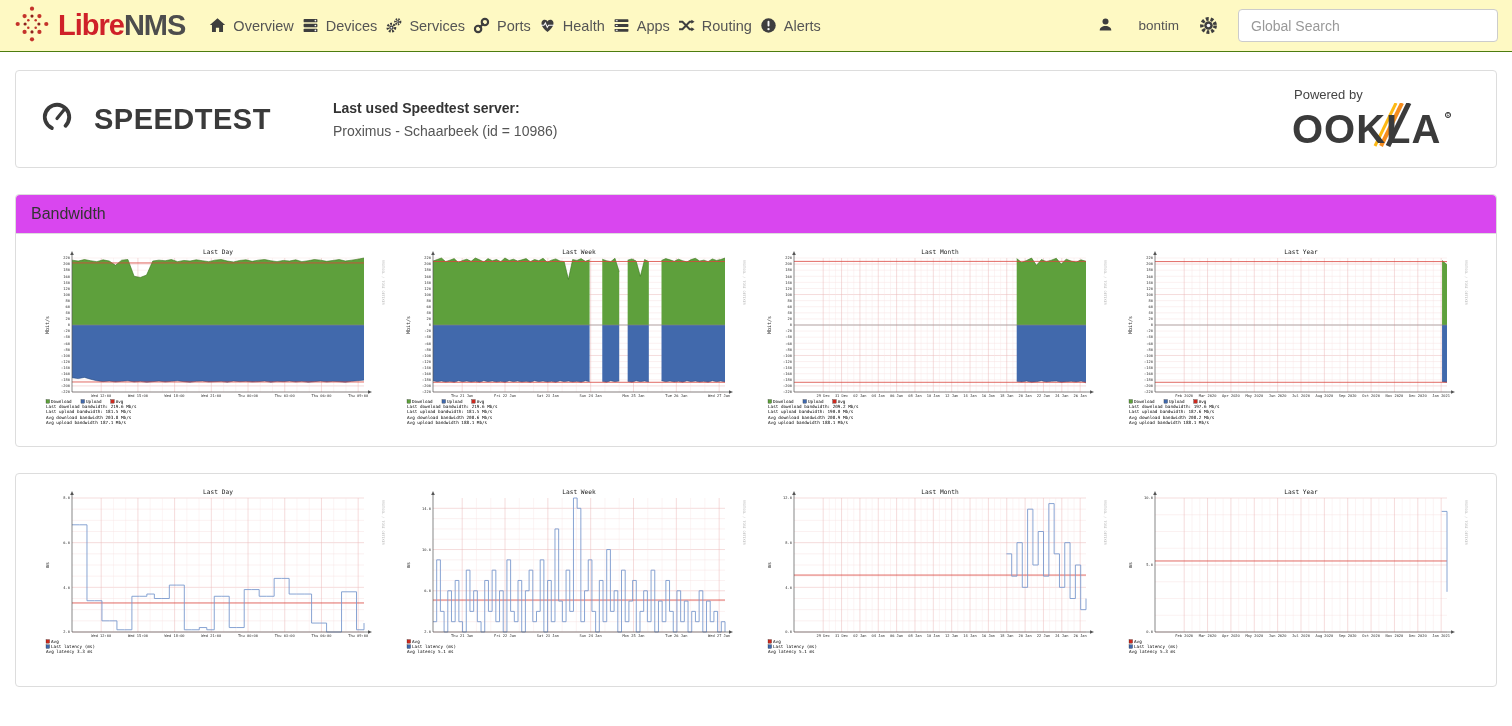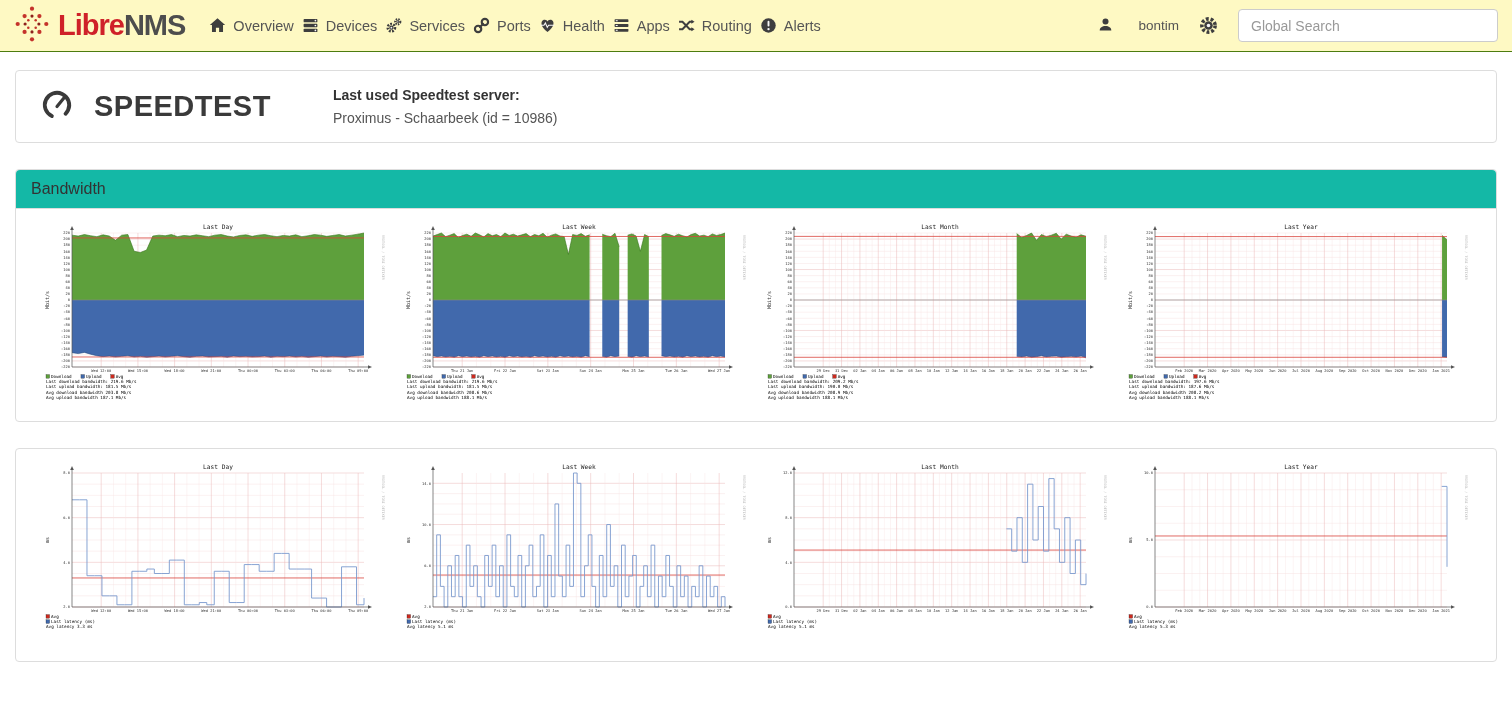--- a/index.html
+++ b/index.html
@@ -25,21 +25,21 @@
   .search-input {
     width: 260px; height: 33px; border: 1px solid #ccc; border-radius: 4px;
     padding: 0 12px; font-size: 14px; color: #555; background: #fff;
     font-family: "Liberation Sans", sans-serif;
   }
   .search-input::placeholder { color: #999; }
   
   .content { padding: 18px 15px 10px 15px; }
   .panel { border: 1px solid #ddd; border-radius: 4px; margin-bottom: 26px; background: #fff; }
   .panel-heading {
-    background: #14b8a6; border-bottom: 1px solid #ddd; padding: 10px 15px;
+    background: #d946ef; border-bottom: 1px solid #ddd; padding: 10px 15px;
     font-size: 16px; color: #333; border-radius: 4px 4px 0 0;
   }
   .panel-body { padding: 12px 10px; }
   
   .st-bar { display: flex; align-items: center; padding: 16px 24px; }
   .st-logo { display: flex; align-items: center; gap: 20px; }
   .st-logo-text { font-size: 29px; font-weight: bold; color: #3a3a3a; letter-spacing: 0.5px; }
   .st-info { margin-left: 62px; font-size: 14px; }
   .st-info .b { font-weight: bold; color: #333; margin-bottom: 7px; }
   .st-info .s { color: #555; }
@@ -198,20 +198,31 @@
           <svg width="34" height="34" viewBox="0 0 32 32">
             <circle cx="16" cy="16" r="11.5" fill="none" stroke="#3a3a3a" stroke-width="3.6" stroke-dasharray="58 15" transform="rotate(115 16 16)" stroke-linecap="round"></circle>
             <path d="M16 17.5L22.5 9.5" stroke="#3a3a3a" stroke-width="3" stroke-linecap="round"></path>
           </svg>
         </span>
         <span class="st-logo-text">SPEEDTEST</span>
       </div>
       <div class="st-info">
         <div class="b">Last used Speedtest server:</div>
         <div class="s">Proximus - Schaarbeek (id = 10986)</div>
+      </div>
+      <div class="ookla">
+        <div class="pb">Powered by</div>
+        <svg width="162" height="44" viewBox="0 0 162 44">
+          <path d="M96 43 L117 0" stroke="#3b3b3b" stroke-width="5"></path>
+          <path d="M89 43 L110 0" stroke="#f68d1e" stroke-width="4"></path>
+          <path d="M83 43 L104 0" stroke="#fdb913" stroke-width="3"></path>
+          <text x="0" y="40" font-family="Liberation Sans, sans-serif" font-weight="bold" font-size="40" fill="#3b3b3b" letter-spacing="1">OOKLA</text>
+          <circle cx="156" cy="12" r="2.6" fill="none" stroke="#3b3b3b" stroke-width="1"></circle>
+          <text x="154.4" y="14" font-size="4.6" fill="#3b3b3b" font-family="Liberation Sans, sans-serif">R</text>
+        </svg>
       </div>
     </div>
   </div>
 
   <div class="panel">
     <div class="panel-heading">Bandwidth</div>
     <div class="panel-body">
       <div class="chart-row">
         <div class="chart">
             <svg width="345" height="188" viewBox="0 0 345 188">

